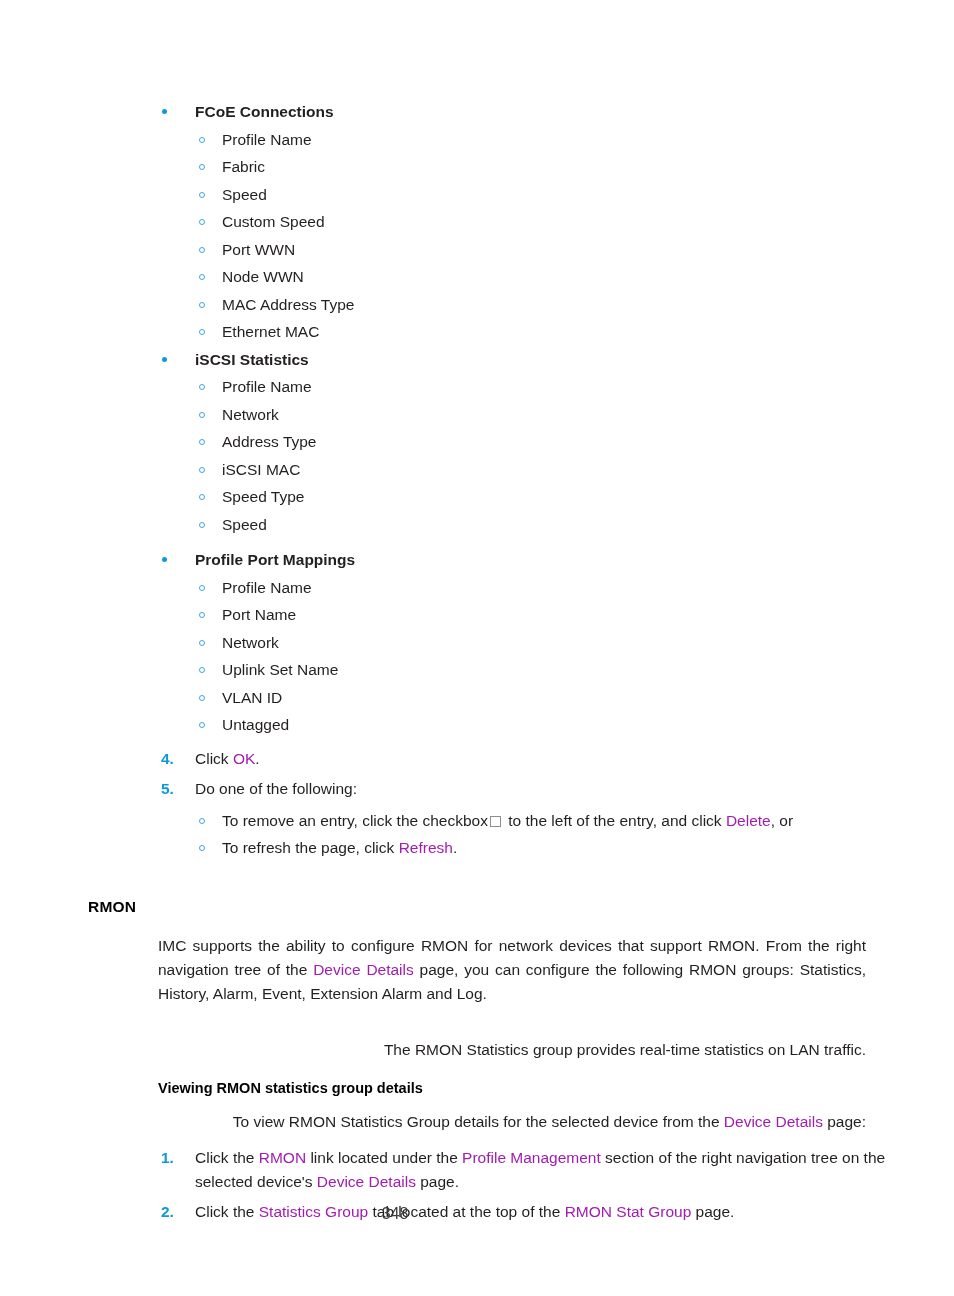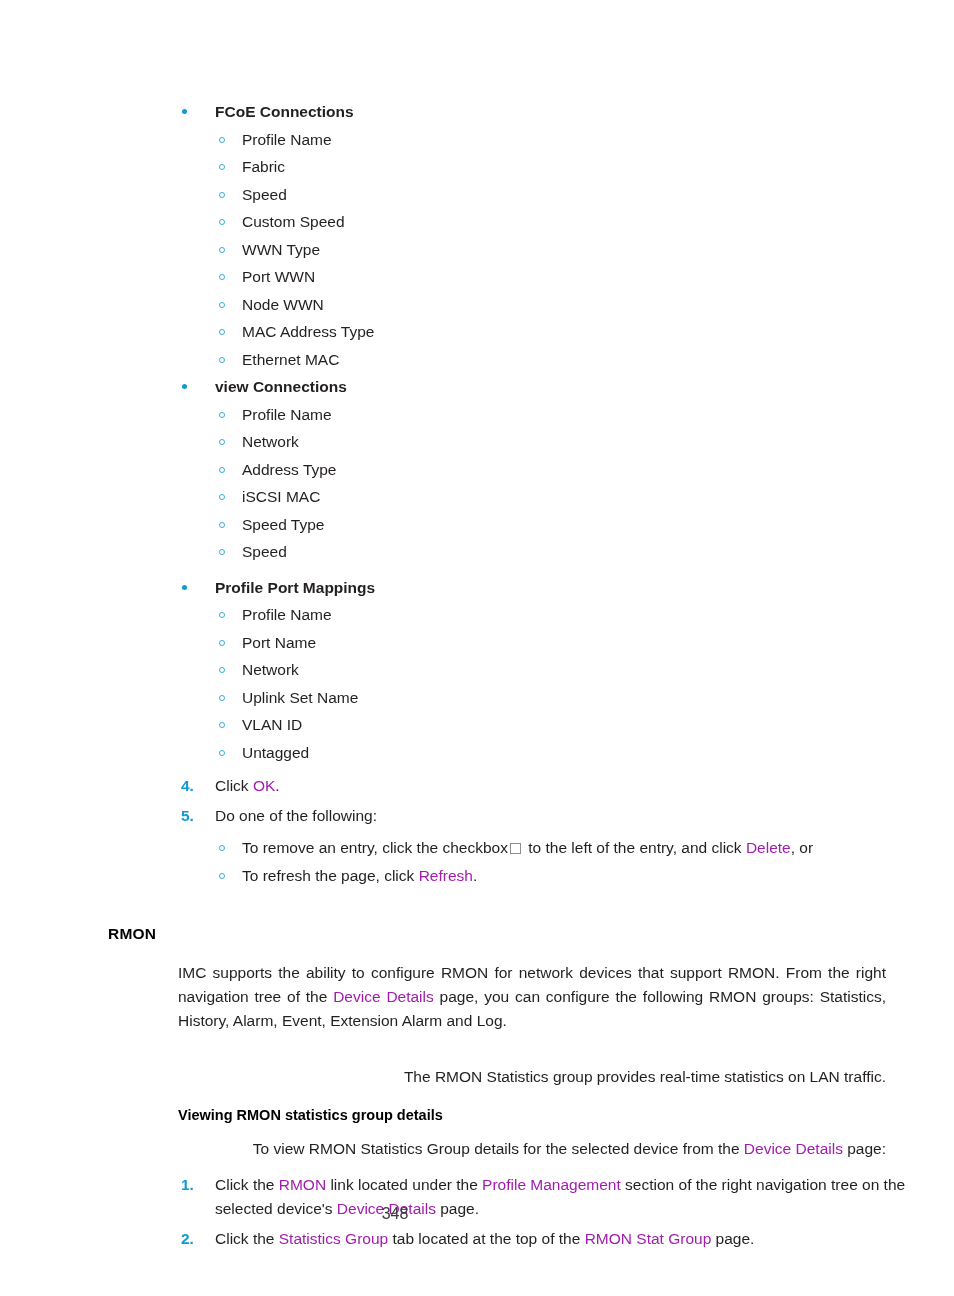--- a/index.html
+++ b/index.html
@@ -158,21 +158,21 @@
     position: absolute;
     left: 0;
     top: 1205px;
     width: 790px;
     text-align: center;
     font-size: 16px;
     color: #3b3b3b;
     font-family: "Liberation Sans", sans-serif;
   }
 
-  .content { position: absolute; left: 0; top: 98px; width: 911px; margin-left: 20px; }
+  .content { position: absolute; left: 0; top: 98px; width: 911px; }
 </style>
 </head>
 <body>
 
 <div class="page">
   <div class="content">
 
     <ul class="lvl1-list">
       <li class="lvl1-item">
         <span class="bullet-dot"></span>
@@ -191,44 +191,40 @@
       <li class="lvl2-item">
         <span class="bullet-ring"></span>
         <span>Speed</span>
       </li>
       <li class="lvl2-item">
         <span class="bullet-ring"></span>
         <span>Custom Speed</span>
       </li>
       <li class="lvl2-item">
         <span class="bullet-ring"></span>
-        <span>WWN Type</span>
-      </li>
-      <li class="lvl2-item">
-        <span class="bullet-ring"></span>
         <span>Port WWN</span>
       </li>
       <li class="lvl2-item">
         <span class="bullet-ring"></span>
         <span>Node WWN</span>
       </li>
       <li class="lvl2-item">
         <span class="bullet-ring"></span>
         <span>MAC Address Type</span>
       </li>
       <li class="lvl2-item">
         <span class="bullet-ring"></span>
         <span>Ethernet MAC</span>
       </li>
     </ul>
 
     <ul class="lvl1-list">
       <li class="lvl1-item">
         <span class="bullet-dot"></span>
-        <span>view Connections</span>
+        <span>iSCSI Statistics</span>
       </li>
     </ul>
     <ul class="lvl2-list">
       <li class="lvl2-item">
         <span class="bullet-ring"></span>
         <span>Profile Name</span>
       </li>
       <li class="lvl2-item">
         <span class="bullet-ring"></span>
         <span>Network</span>

